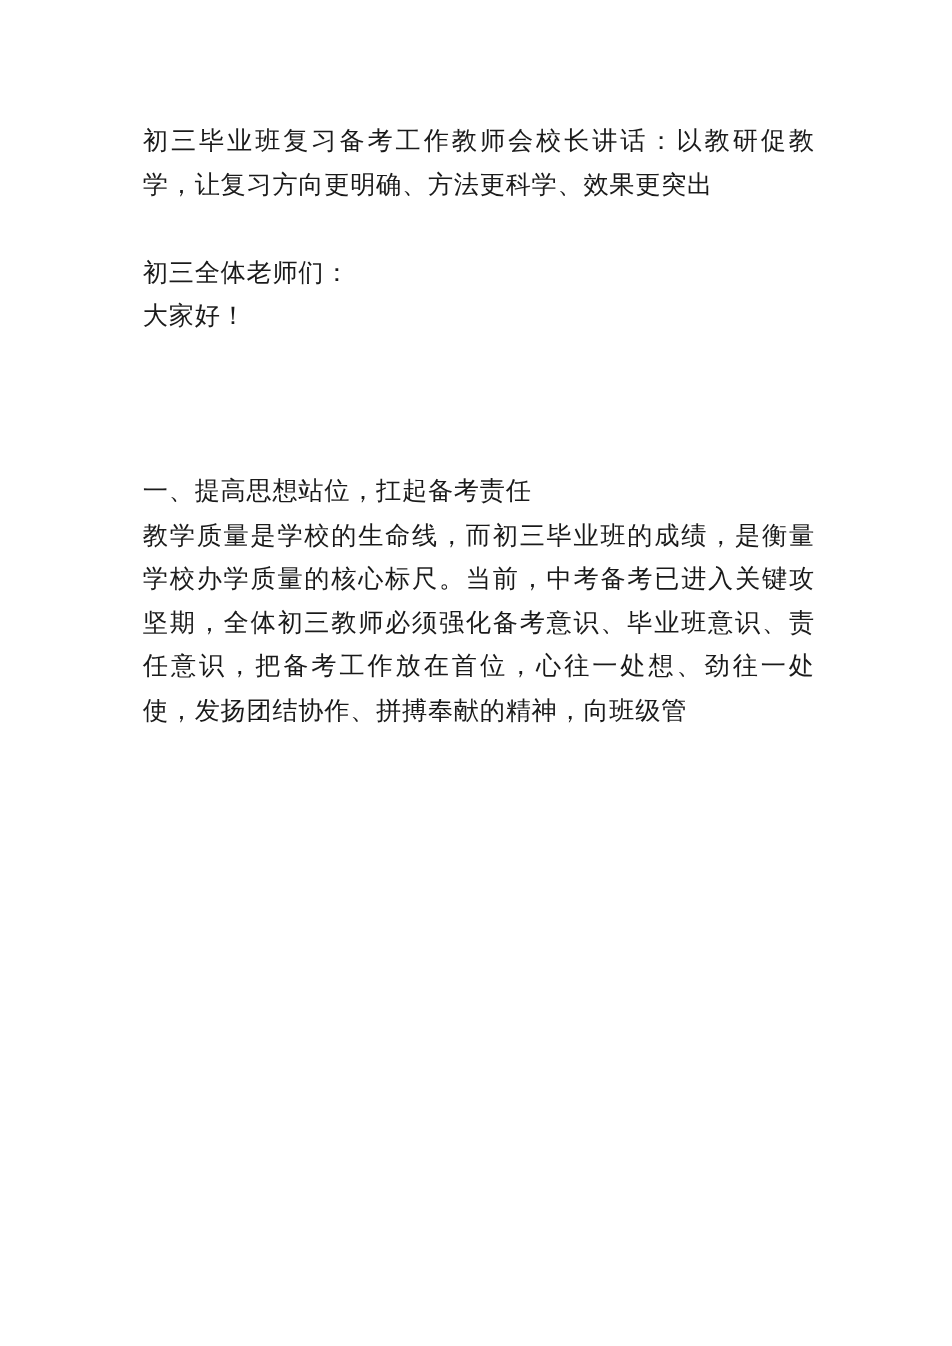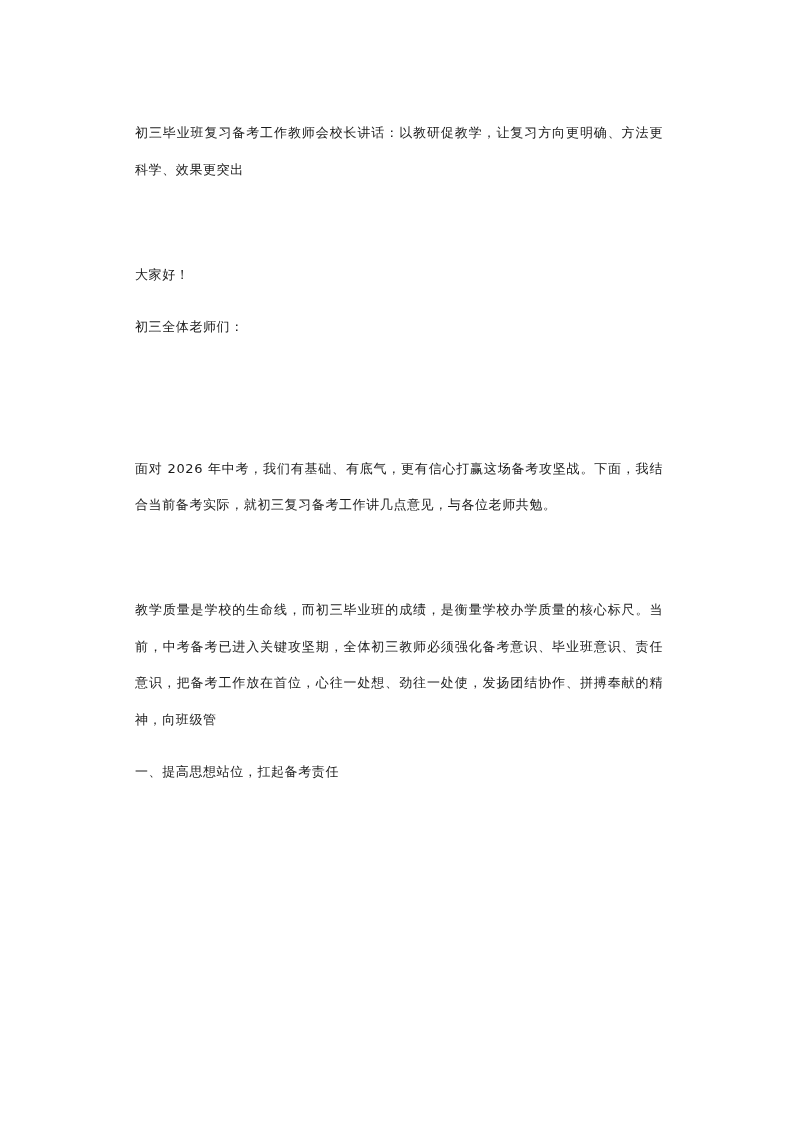--- a/index.html
+++ b/index.html
@@ -15,37 +15,36 @@
       font-family: "DejaVu Sans", "Liberation Sans", sans-serif;
       color: #1a1a1a;
     }
     .page {
       position: absolute;
       left: 119px;
       top: 99px;
       width: 560px;
     }
     .line-block {
-      font-size: 13px;
+      font-size: 21px;
       line-height: 36.5px;
       letter-spacing: 0.6px;
-      margin: 16px;
+      margin: 0;
       text-align: justify;
       text-justify: inter-character;
       word-break: break-all;
     }
     .gap { height: 36.5px; }
   </style>
 </head>
 <body>
 
 <div class="page">
   <p class="line-block">初三毕业班复习备考工作教师会校长讲话：以教研促教学，让复习方向更明确、方法更科学、效果更突出</p>
   <div class="gap"></div>
+  <p class="line-block">初三全体老师们：</p>
   <p class="line-block">大家好！</p>
-  <p class="line-block">初三全体老师们：</p>
   <div class="gap"></div>
   <div class="gap"></div>
-  <p class="line-block">面对 2026 年中考，我们有基础、有底气，更有信心打赢这场备考攻坚战。下面，我结合当前备考实际，就初三复习备考工作讲几点意见，与各位老师共勉。</p>
   <div class="gap"></div>
+  <p class="line-block">一、提高思想站位，扛起备考责任</p>
   <p class="line-block">教学质量是学校的生命线，而初三毕业班的成绩，是衡量学校办学质量的核心标尺。当前，中考备考已进入关键攻坚期，全体初三教师必须强化备考意识、毕业班意识、责任意识，把备考工作放在首位，心往一处想、劲往一处使，发扬团结协作、拼搏奉献的精神，向班级管</p>
-  <p class="line-block">一、提高思想站位，扛起备考责任</p>
 </div>
 
 </body></html>

